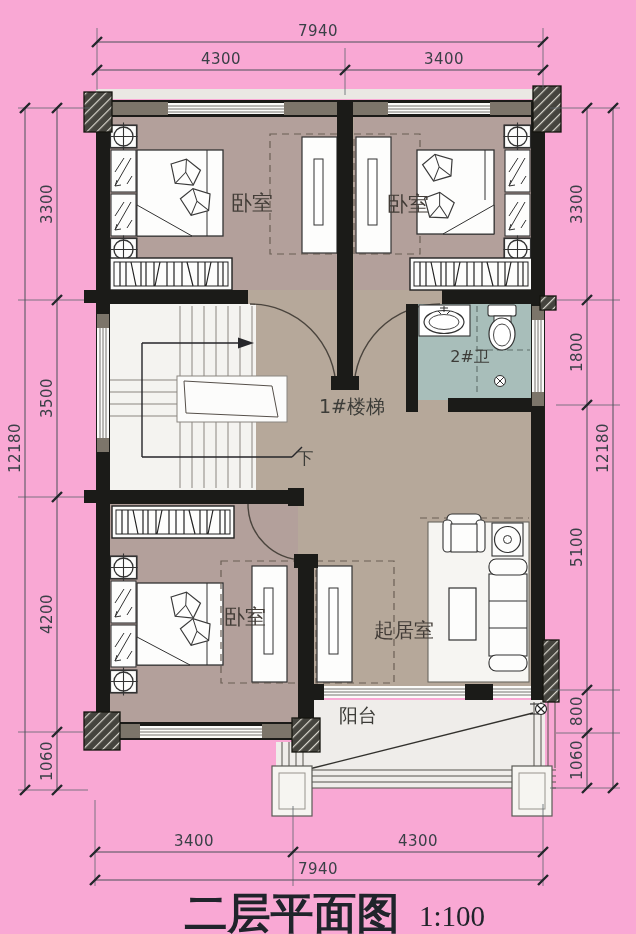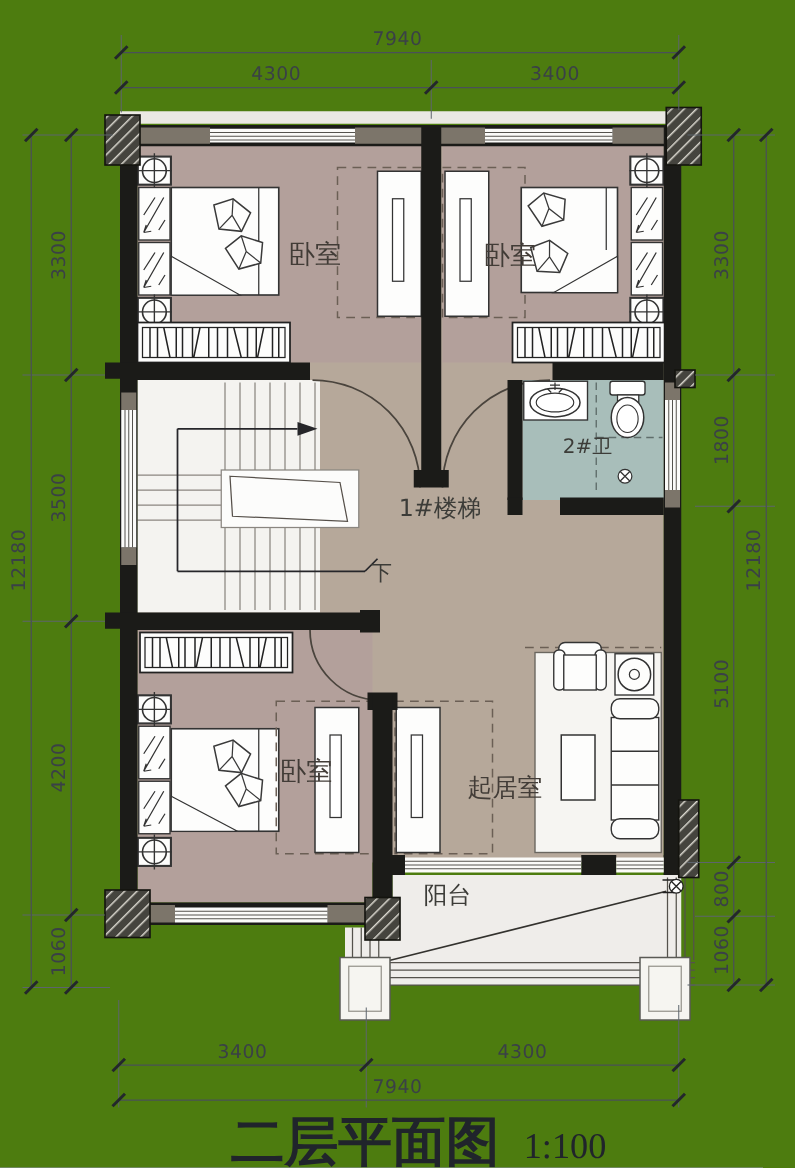--- a/index.html
+++ b/index.html
@@ -1,16 +1,16 @@
 <!DOCTYPE html>
 <html style="--background: #8c95a0; --wall: #1b1b18; --lintel: #7c756a; --bedroom_floor: #b3a09b; --hall_floor: #b6a89a; --bath_floor: #a8beba; --stair_floor: #f4f3f0; --dim_line: #3a4047;"><head>
 <meta charset="utf-8">
 <style>
   html,body{margin:0;padding:0;background:#8c95a0;}
-  .page{position:relative;width:636px;height:934px;background:#4d7c0f;overflow:hidden;
+  .page{position:relative;width:636px;height:934px;background:#f9a8d4;overflow:hidden;
         font-family:"DejaVu Sans",sans-serif;}
   svg{position:absolute;left:0;top:0;}
   text{font-family:"DejaVu Sans",sans-serif;}
   .dim{font-size:15px;fill:#3a4047;letter-spacing:.5px;}
   .room{font-size:21px;fill:#423c37;font-weight:500;}
   .room-sm{font-size:16px;fill:#3c3c38;font-weight:500;}
   .title-txt{font-family:"Liberation Serif","DejaVu Serif",serif;font-weight:700;font-size:43px;fill:#20242b;}
   .scale-txt{font-family:"Liberation Serif","DejaVu Serif",serif;font-size:29px;fill:#20242b;}
 </style>
 </head>

